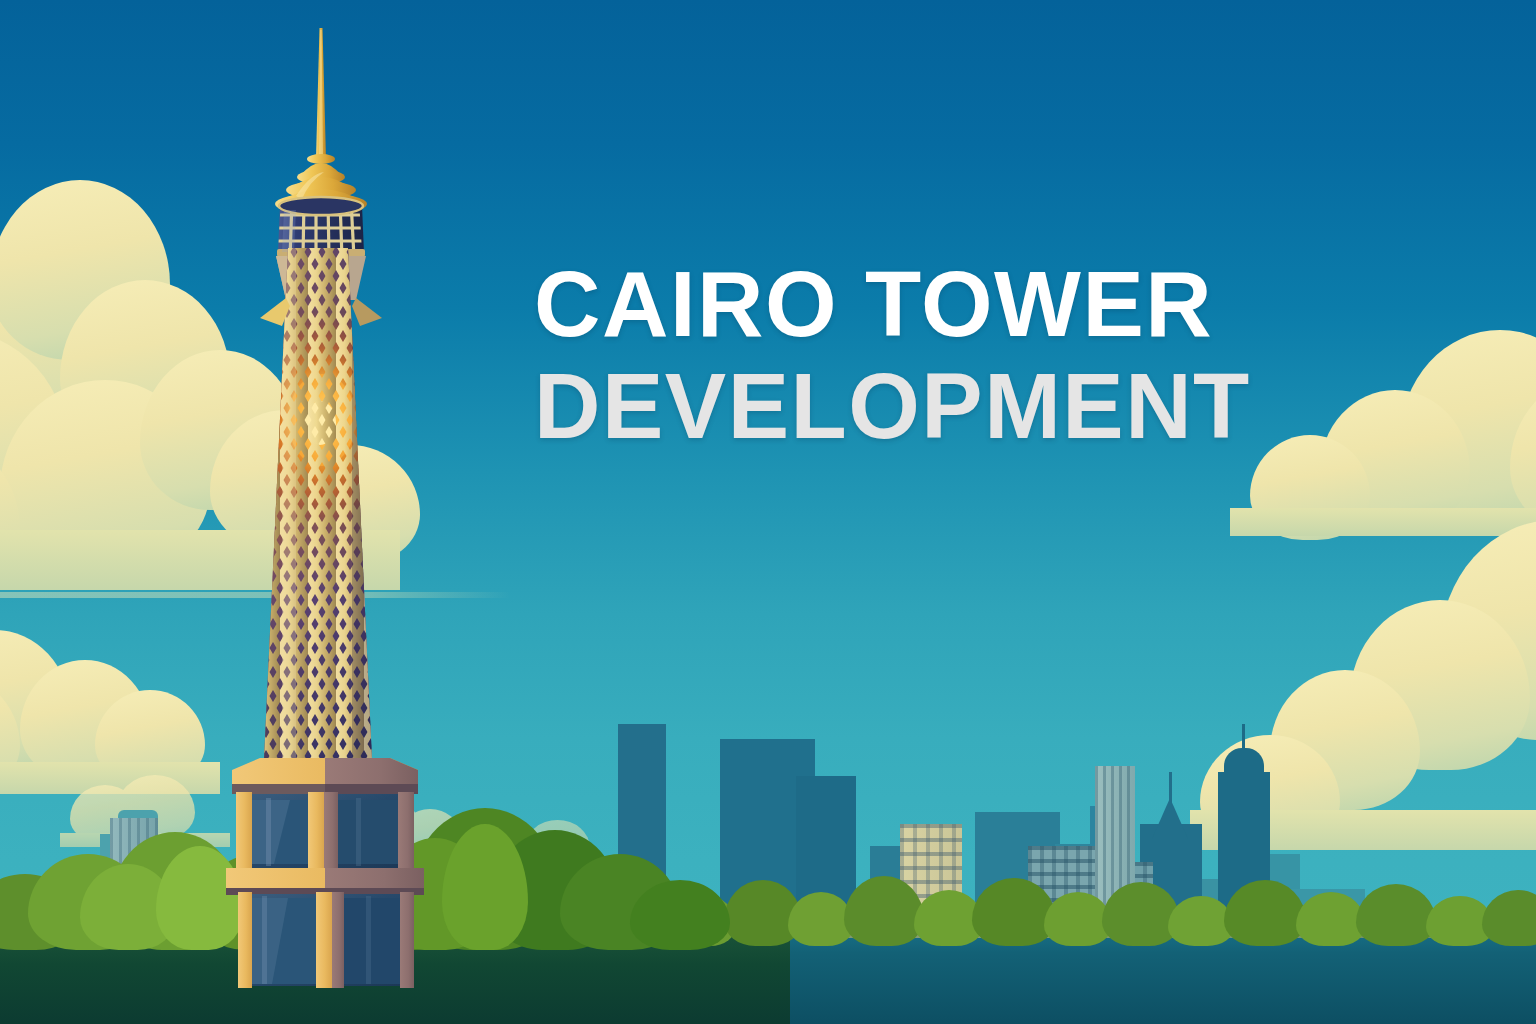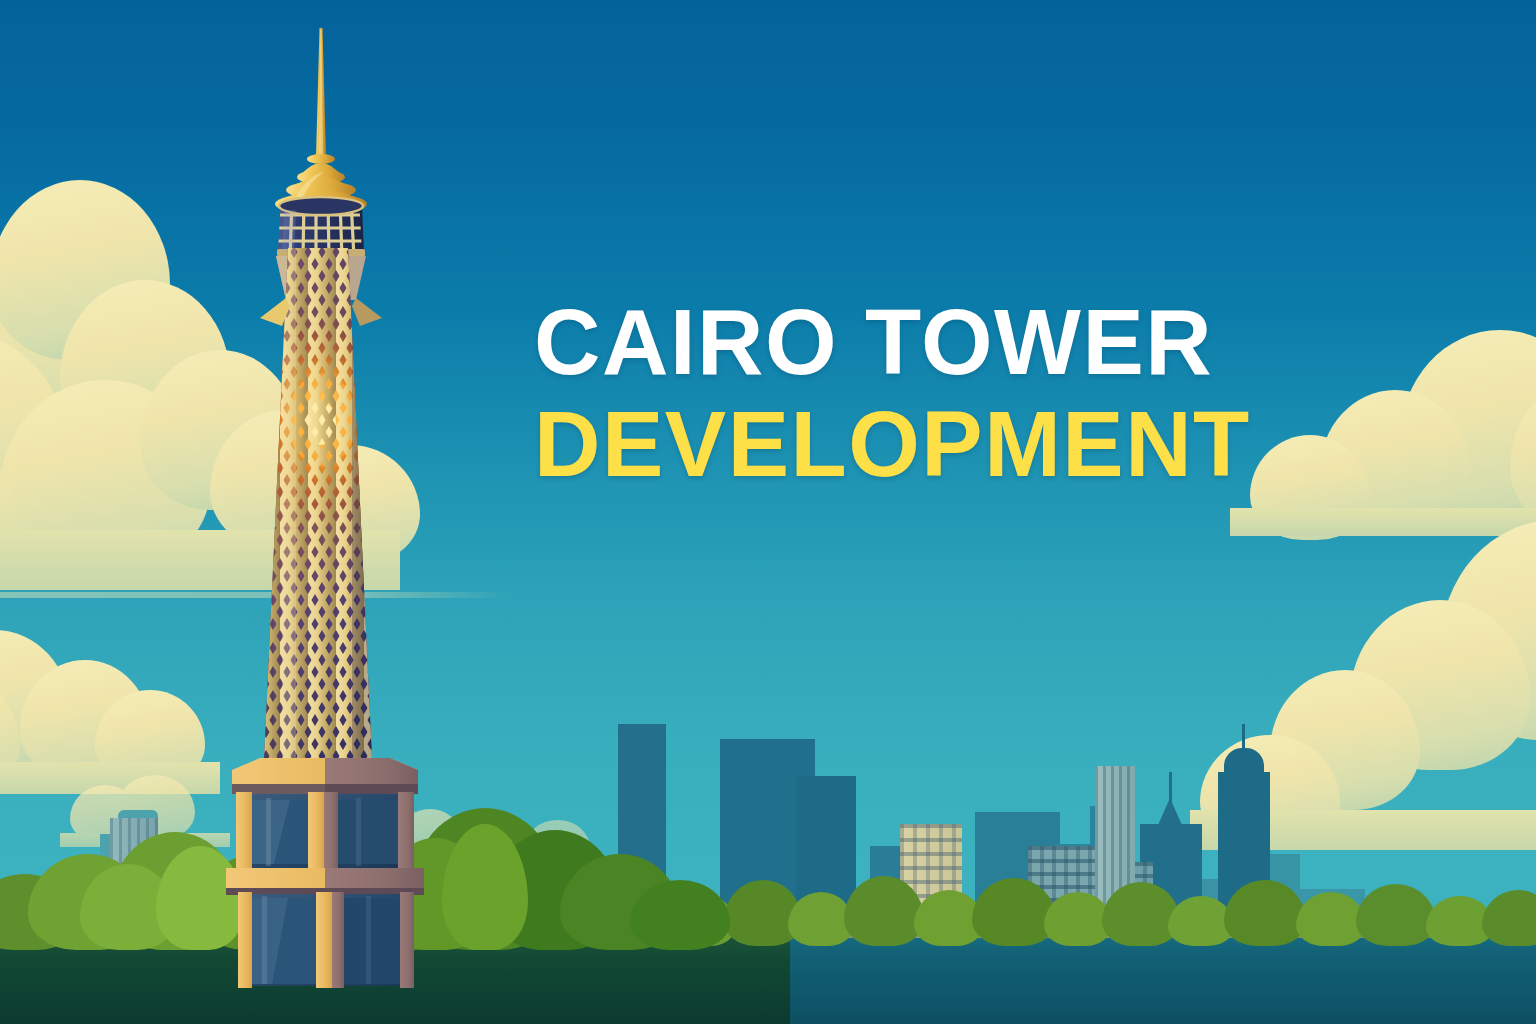--- a/index.html
+++ b/index.html
@@ -63,30 +63,30 @@
   .bush {
     position:absolute;
     border-radius:50% 50% 40% 40% / 62% 62% 38% 38%;
   }
 
   
   #tower { position:absolute; left:0; top:0; width:520px; height:1024px; }
 
   
   .textblock {
-    position:absolute; left:534px; top:258px; width:900px;margin-top:38px;
+    position:absolute; left:534px; top:258px; width:900px;
   }
   .t-line1 {
     font-size:92px; font-weight:bold; letter-spacing:1.5px;
     color:#ffffff; line-height:1.0;
     text-shadow:0 2px 5px rgba(0,40,70,.22);
   }
   .t-line2 {
     font-size:92px; font-weight:bold; letter-spacing:1.5px;
-    color:#fde047; line-height:1.06; margin-top:8px;
+    color:#e5e5e5; line-height:1.06; margin-top:8px;
     text-shadow:0 2px 5px rgba(0,40,70,.22);
   }
   .subtitle {
     margin-top:34px;
     font-size:37px; font-weight:400; line-height:1.52;
     color:#f2fbfd; max-width:800px;
     text-shadow:0 1px 3px rgba(0,40,70,.18);
   }
 </style>
 </head>

